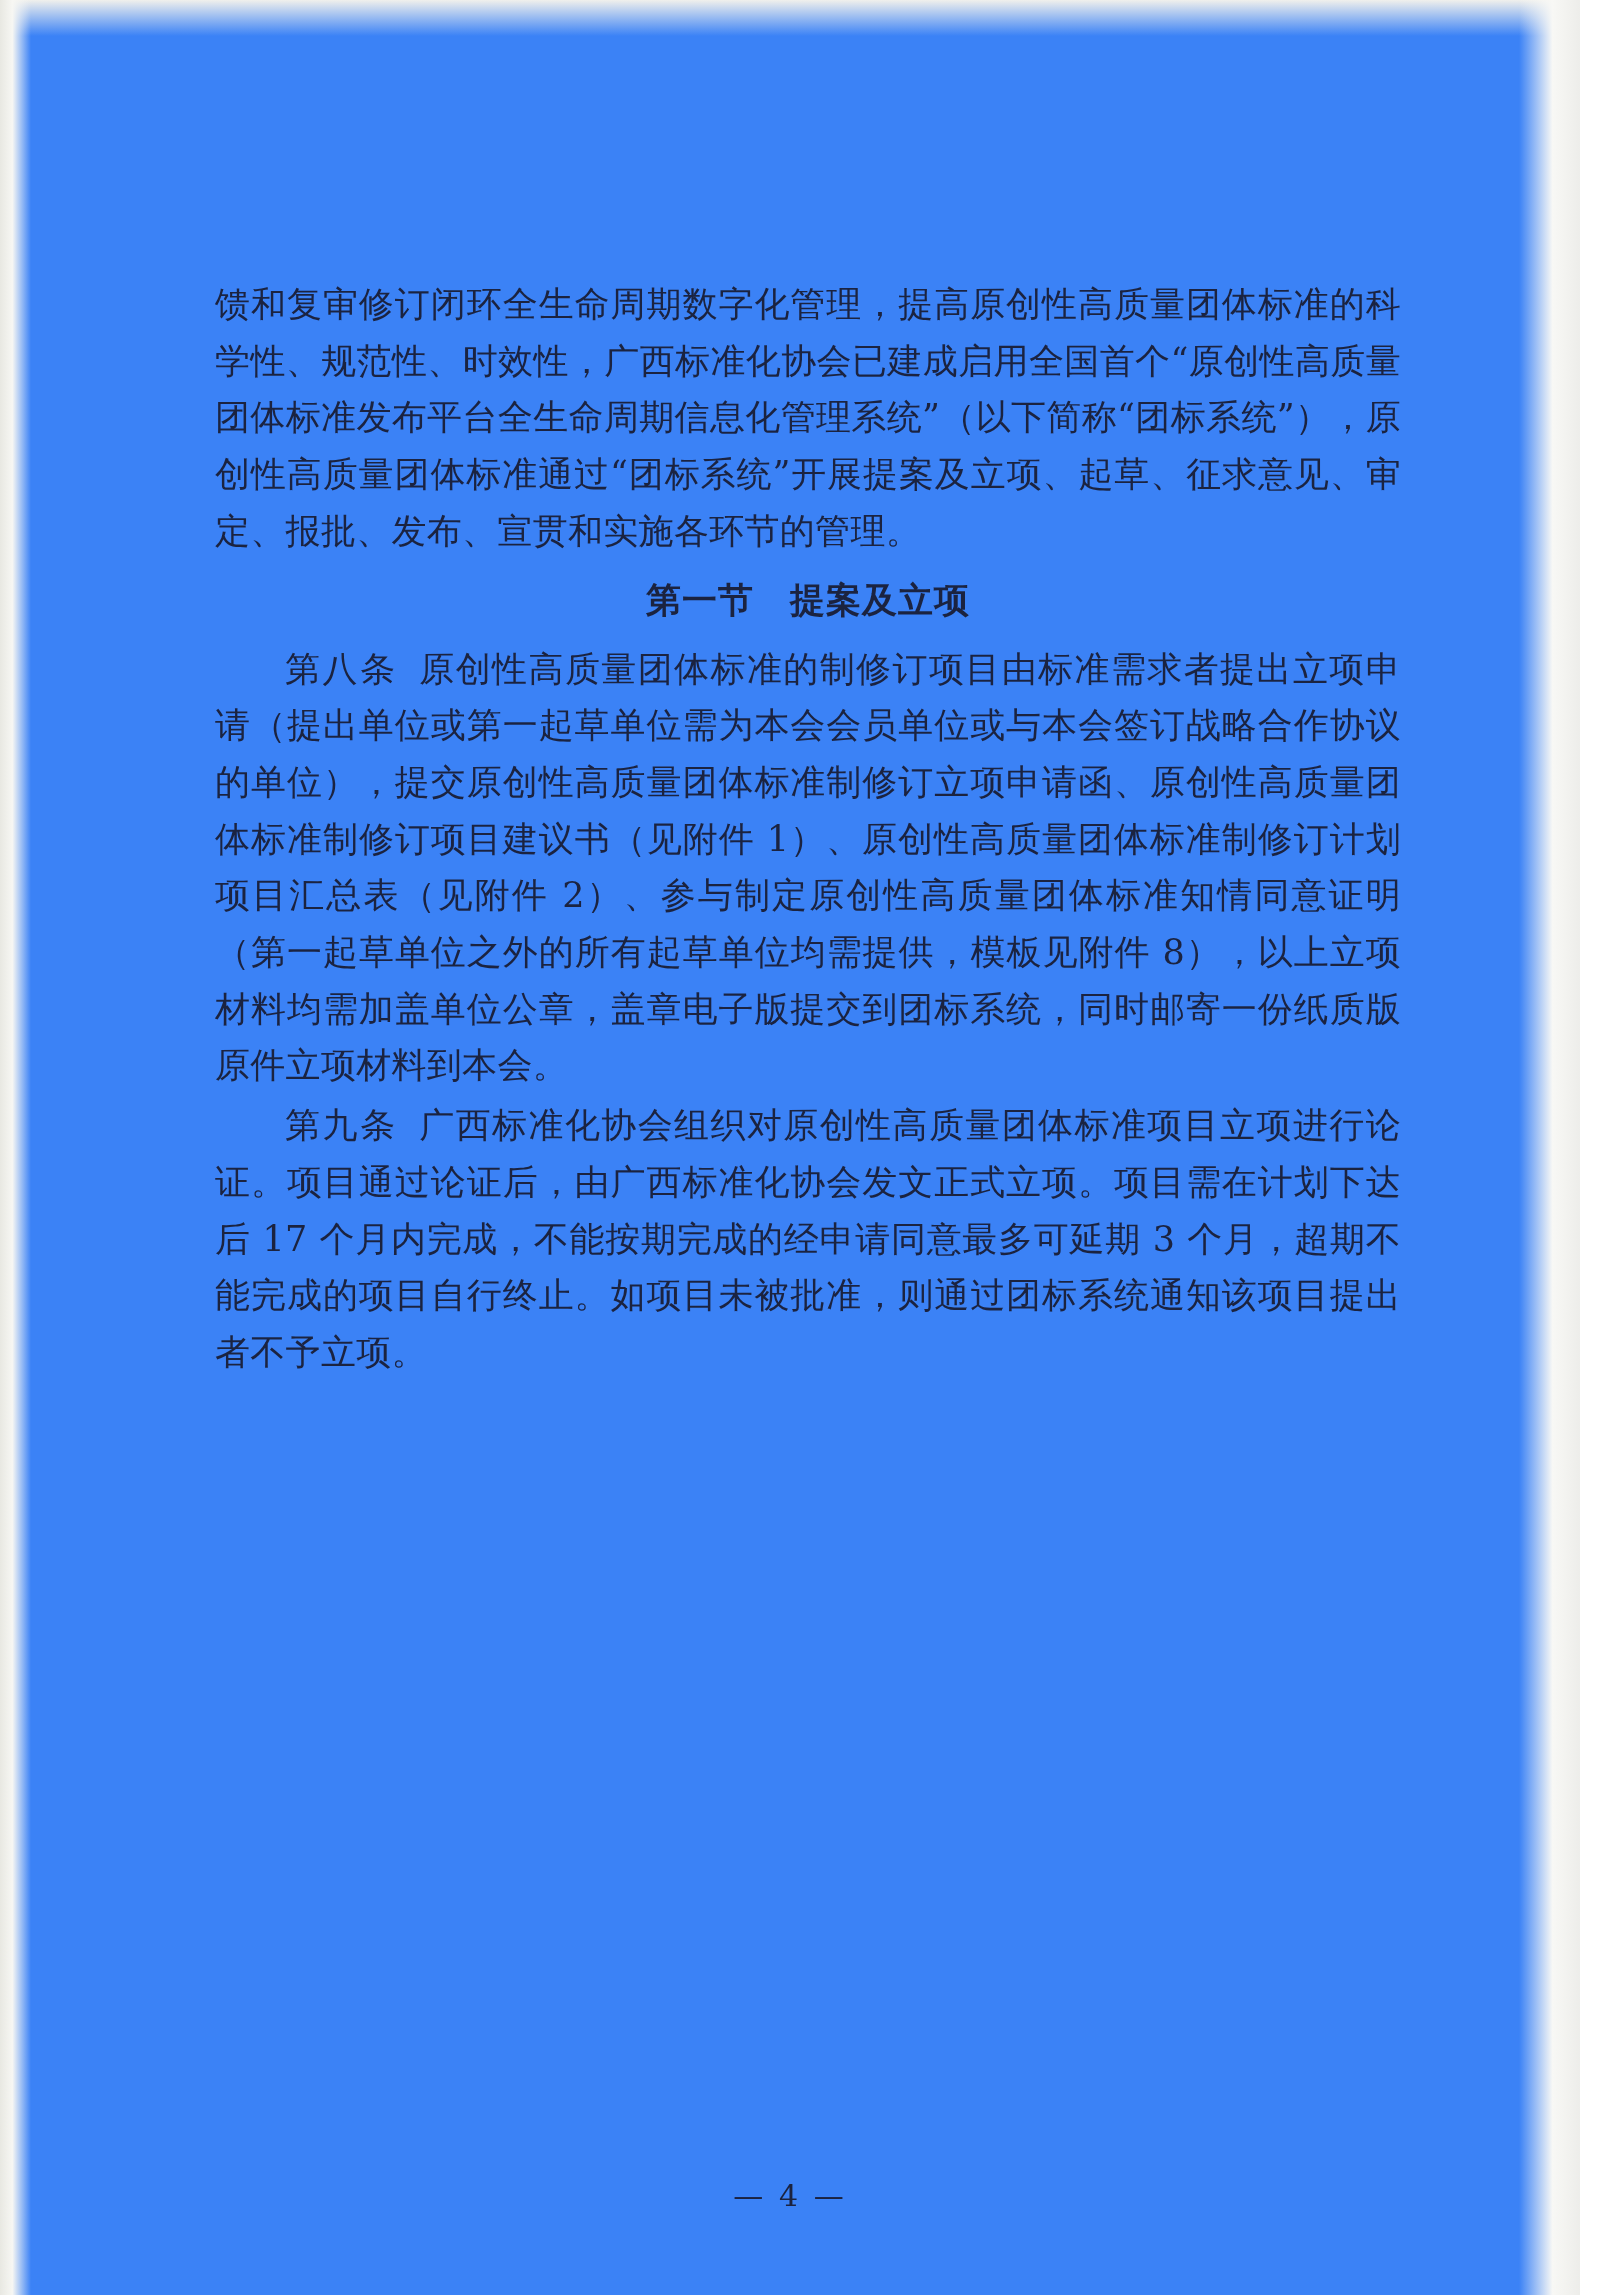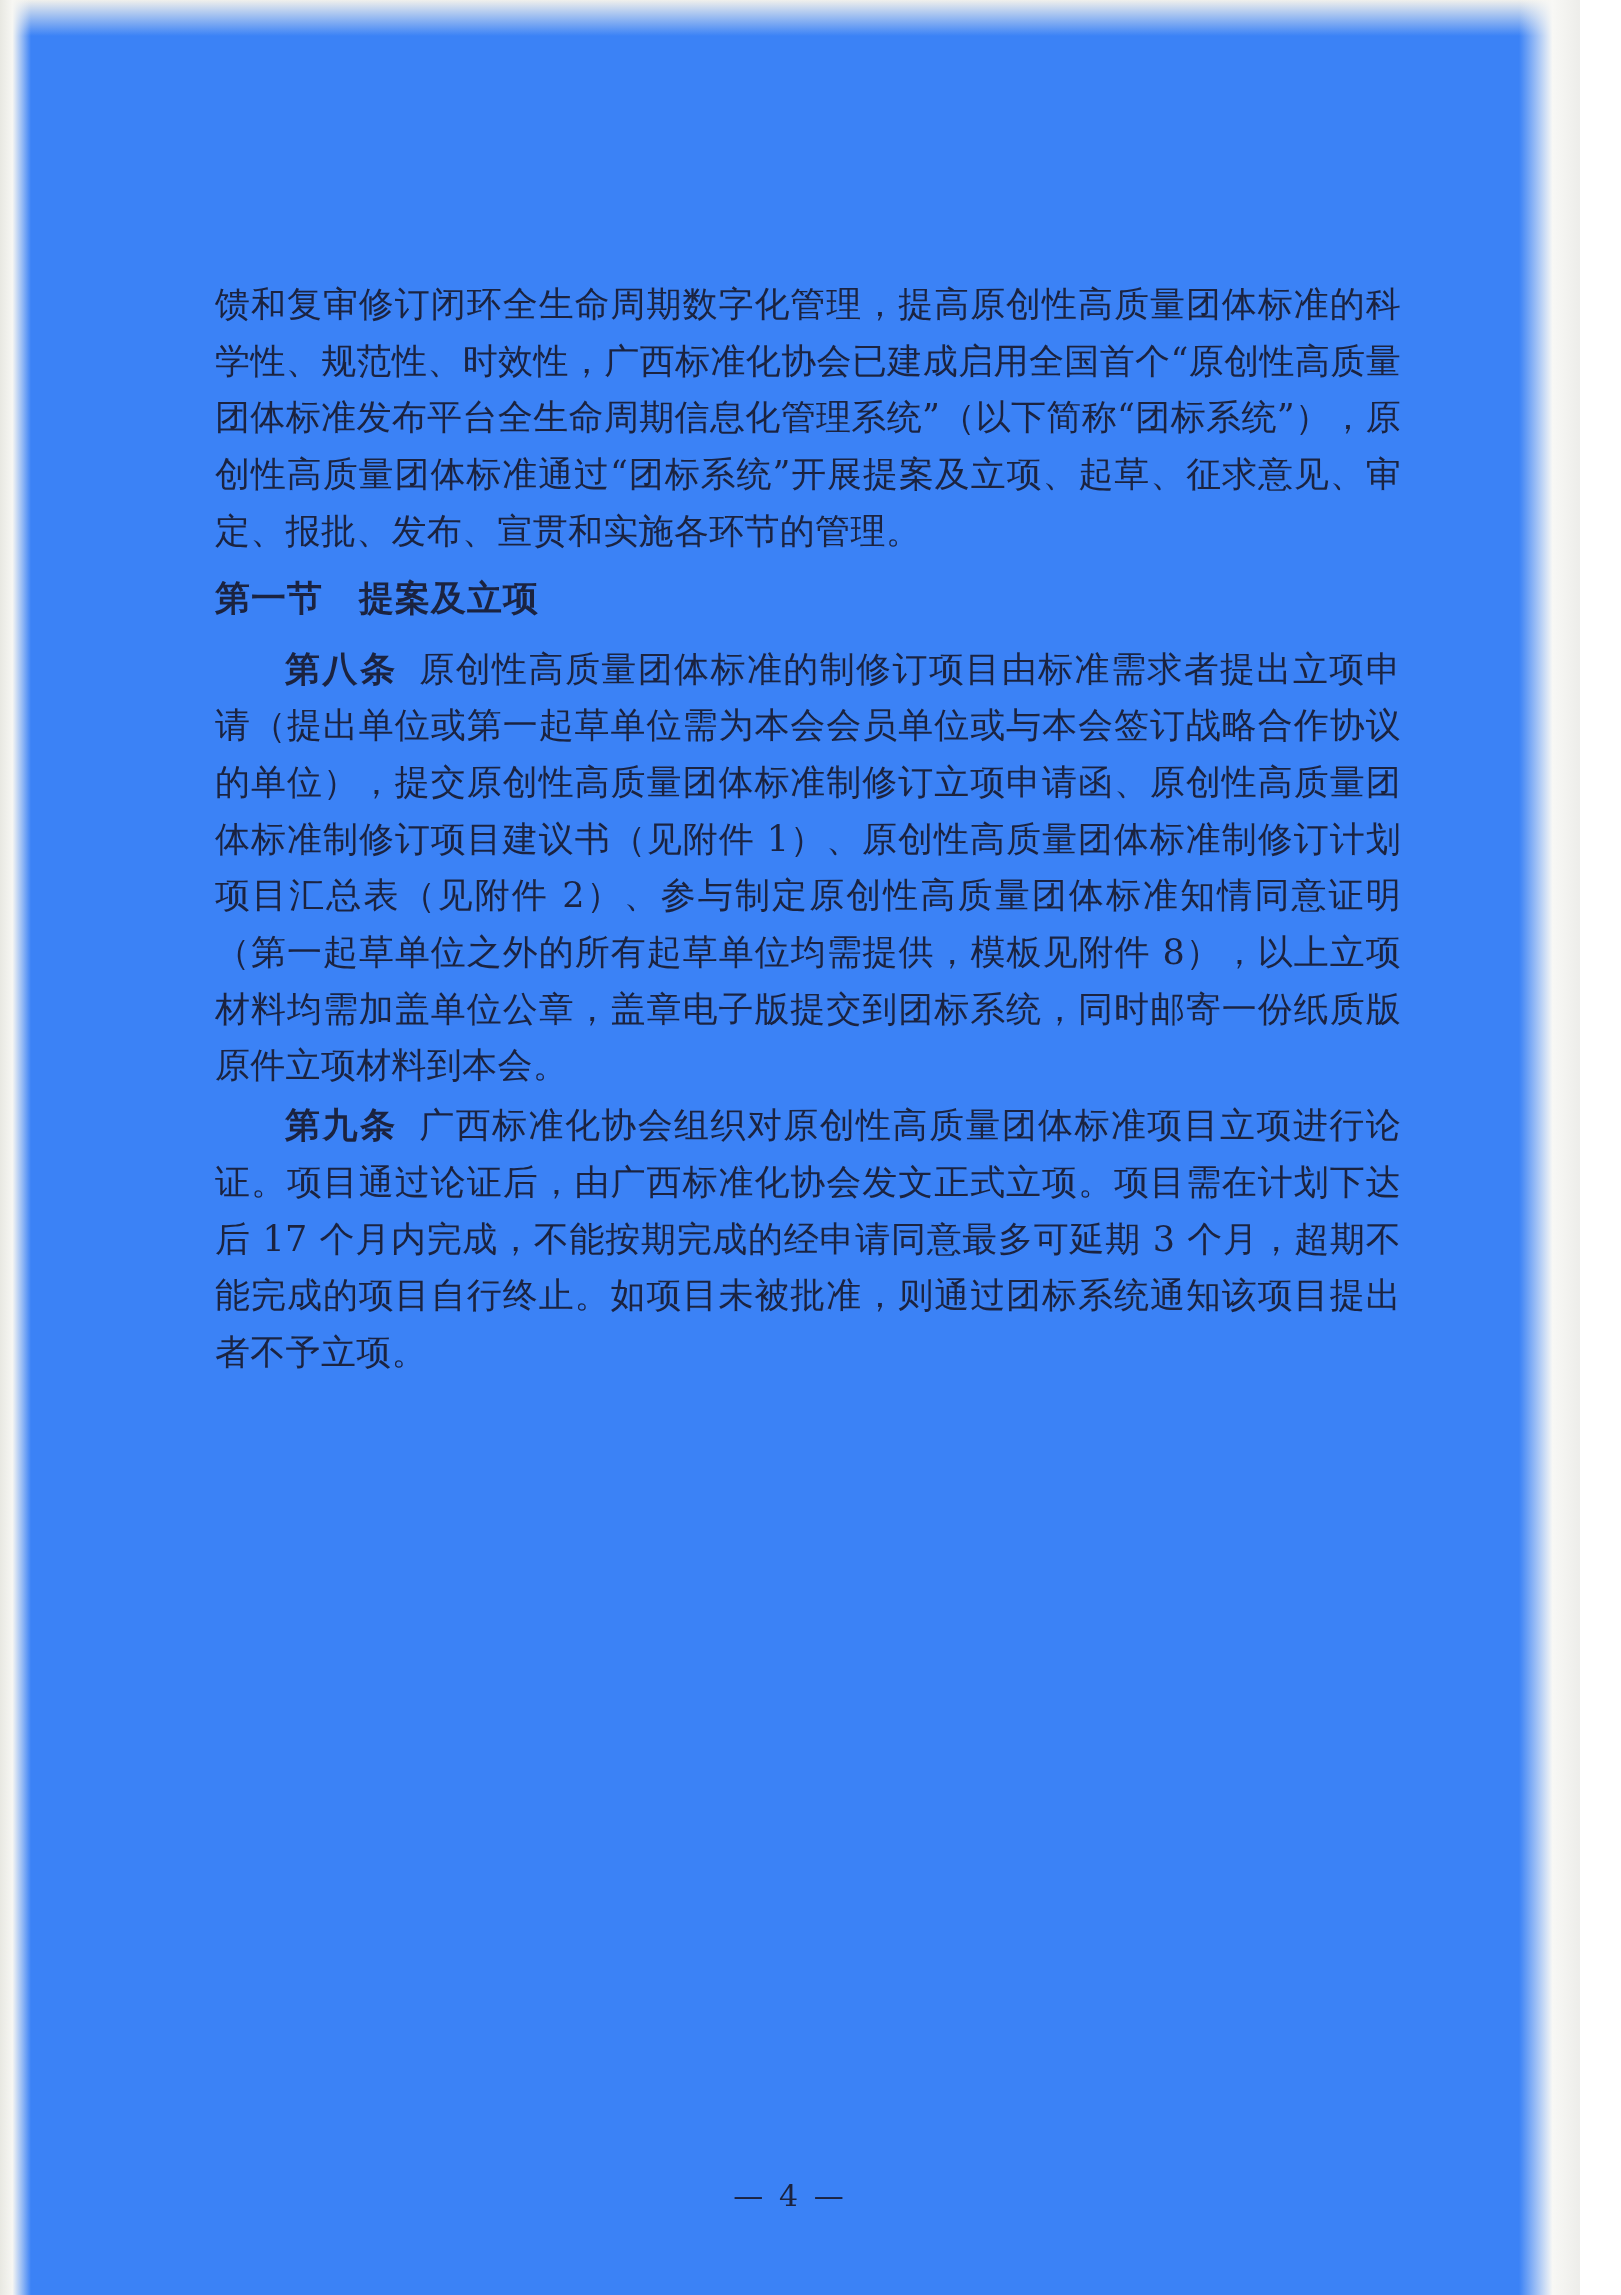--- a/index.html
+++ b/index.html
@@ -52,27 +52,28 @@
     letter-spacing: 0.3px;
     margin: 0 0 3.1px 0;
   }
   .para.indent {
     text-indent: 70px;
   }
   .section-title {
     font-size: 35px;
     line-height: 1.62;
     color: #1b2340;
+    text-align: center;
     font-weight: bold;
     letter-spacing: 1px;
     margin: 13.3px 0 11.2px 0;
-    font-family: Liberation Mono, monospace;
+    font-family: Liberation Serif, serif;
   }
   .article-label {
-    font-weight: bold;
+    font-weight: normal;
     letter-spacing: 1.5px;
   }
   .gap {
     display: inline-block;
     width: 20.4px;
   }
   .footer {
     position: absolute;
     left: 0;
     bottom: 82px;

